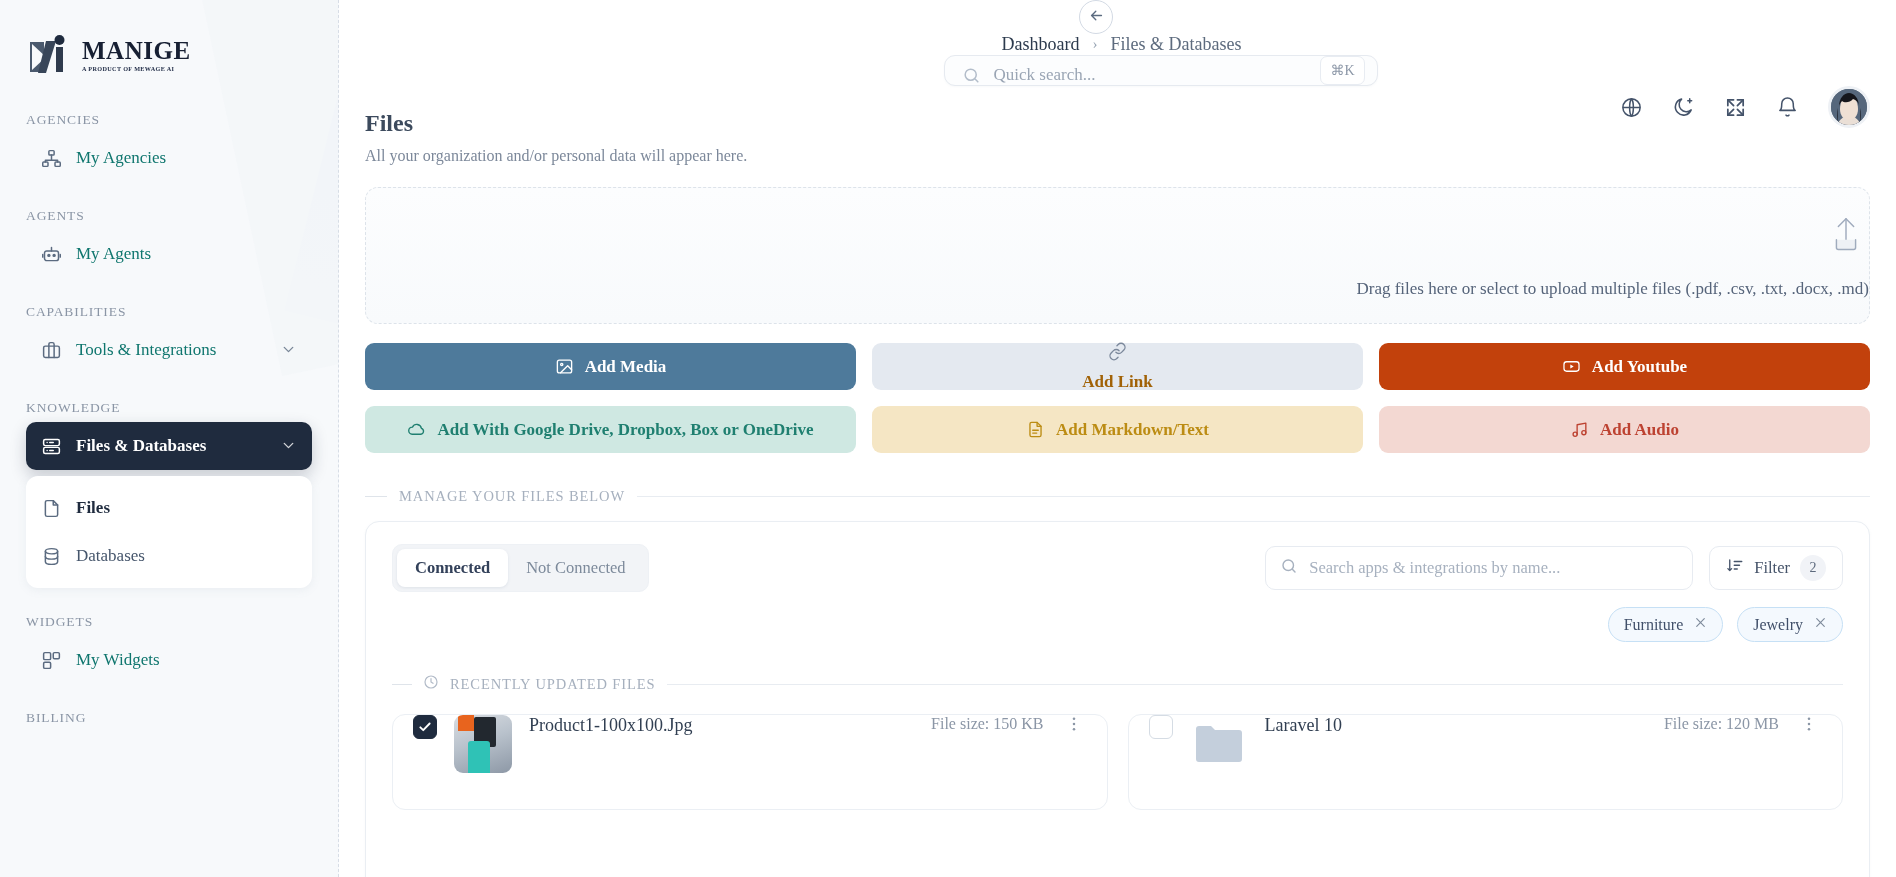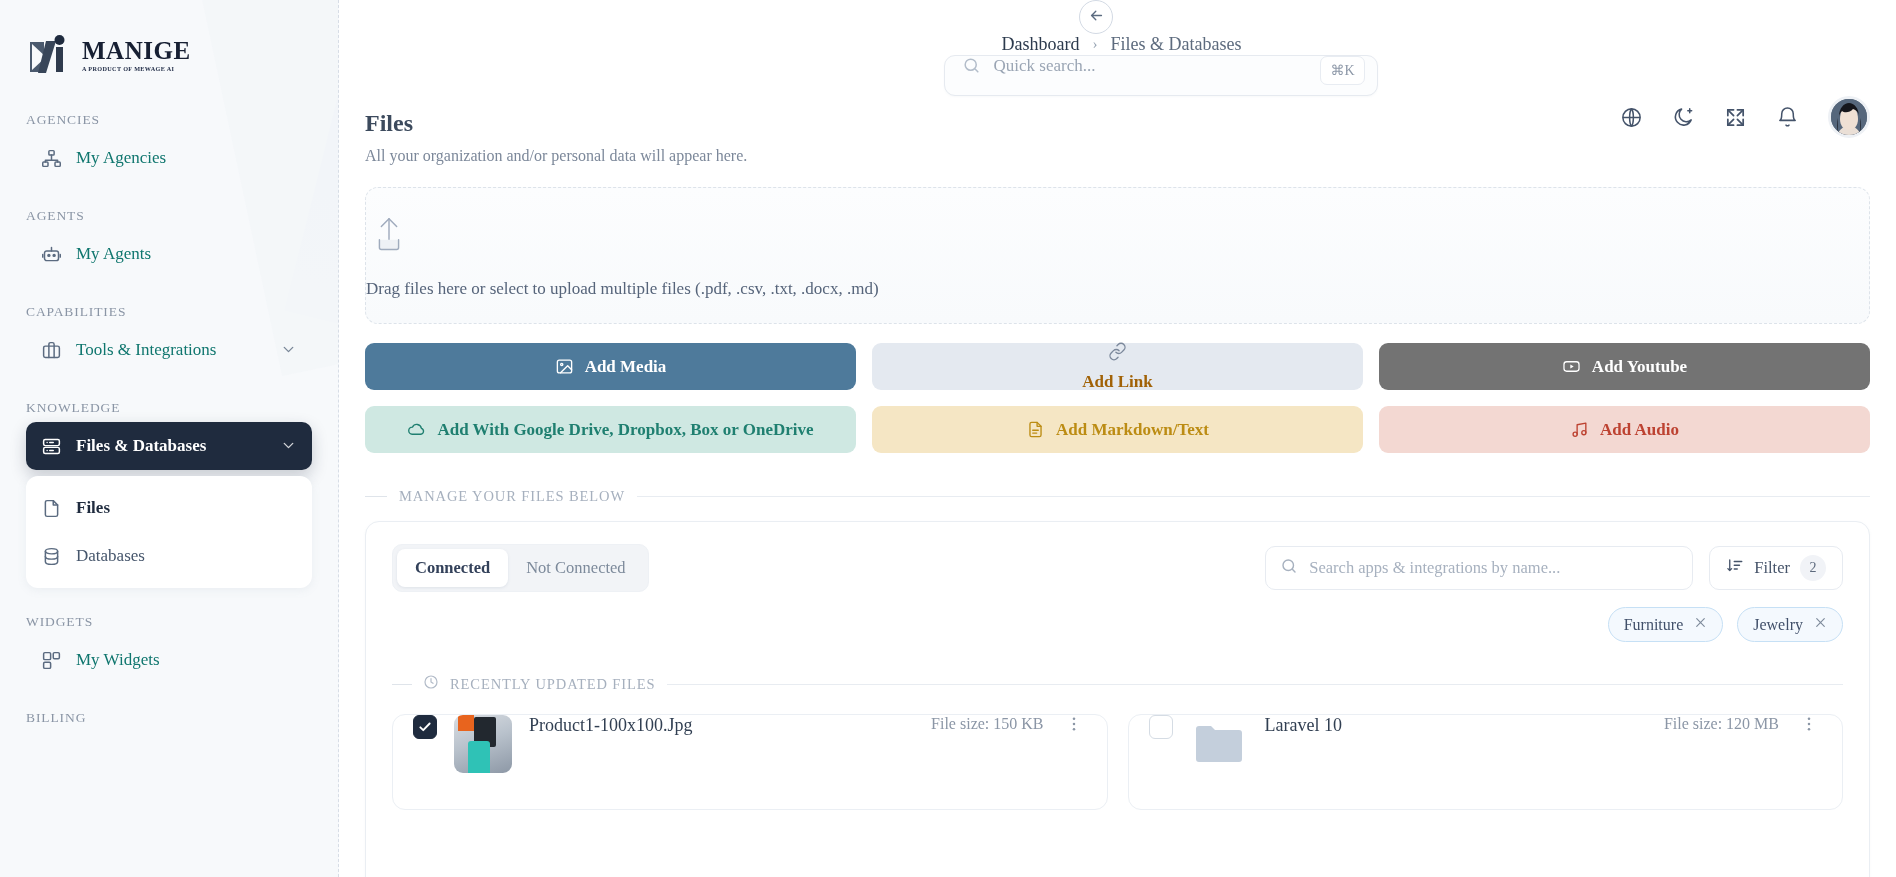--- a/index.html
+++ b/index.html
@@ -110,22 +110,22 @@
     display: flex; align-items: center; gap: 13px;
     margin-left: 34px; font-size: 18px;
   }
   .crumb-1 { color: #2c3a4d; font-weight: 400; cursor:pointer; }
   .crumb-sep { color: #9aa6b5; font-size: 15px; }
   .crumb-2 { color: #5d6b7e; }
   .search-box {
     width: 434px; height: 48px; margin-left: 112px;
     border: 1px solid #e6eaf0; border-radius: 11px;
     background: #fcfdfe;
-    display: flex; align-items: flex-start; gap: 13px;
-    padding: 0 12px 10px 17px;
+    display: flex; align-items: flex-end; gap: 13px;
+    padding: 0 12px 0 17px;
     box-shadow: 0 1px 2px rgba(120,135,160,.05);
     cursor: text;
   }
   .search-box .s-ico { color:#b3bdca; display:flex; }
   .search-input {
     flex: 1; border: 0; outline: 0; background: transparent;
     font-family: inherit; font-size: 17px; color: #4a5668;
   }
   .search-input::placeholder { color: #9aa5b4; }
   .kbd {
@@ -147,21 +147,21 @@
 
   .page-title { font-size: 24px; color: #3c4a5d; margin-top: 14px; }
   .page-sub { font-size: 16px; color: #7c889a; margin-top: 10px; }
 
   .dropzone {
     margin-top: 22px;
     height: 137px;
     border: 1.6px dashed #dde3ea;
     border-radius: 13px;
     background: linear-gradient(180deg,#fcfdfe 0%, #f8fafc 100%);
-    display: flex; flex-direction: column; align-items: flex-start; justify-content: center;
+    display: flex; flex-direction: column; align-items: flex-end; justify-content: center;
     gap: 16px;
     cursor: pointer;
   }
   .dz-text { font-size: 17px; color: #56647a; }
 
   .btn-grid {
     margin-top: 19px;
     display: grid;
     grid-template-columns: 1fr 1fr 1fr;
     gap: 16px 16px;
@@ -169,21 +169,21 @@
   .btn {
     height: 47px; border-radius: 9px;
     display: flex; align-items: center; justify-content: center; gap: 11px;
     font-size: 17px; font-weight: 700; cursor: pointer;
     border: 0; font-family: inherit;
     user-select:none;
   }
   .btn .b-ico { display:flex; align-items:center; }
   .btn-media   { background: #4e7a9b; color: #ffffff; }
   .btn-link    { background: #e4e9f0; color: #a16207; flex-direction: column; }
-  .btn-youtube { background: #737373; color: #ffffff; text-align: right; }
+  .btn-youtube { background: #c2410c; color: #ffffff; text-align: right; }
   .btn-drive   { background: #cfe8e2; color: #1f7f70; }
   .btn-md      { background: #f5e6c4; color: #bc8c13; }
   .btn-audio   { background: #f3d8d2; color: #bd4231; }
 
   .divider-label {
     margin-top: 35px;
     display: flex; align-items: center; gap: 12px;
     color: #a6b0be; font-size: 14.5px; letter-spacing: .9px;
   }
   .divider-label .dash-s { width: 22px; height:1px; background:#dfe4ea; flex:0 0 22px; }

